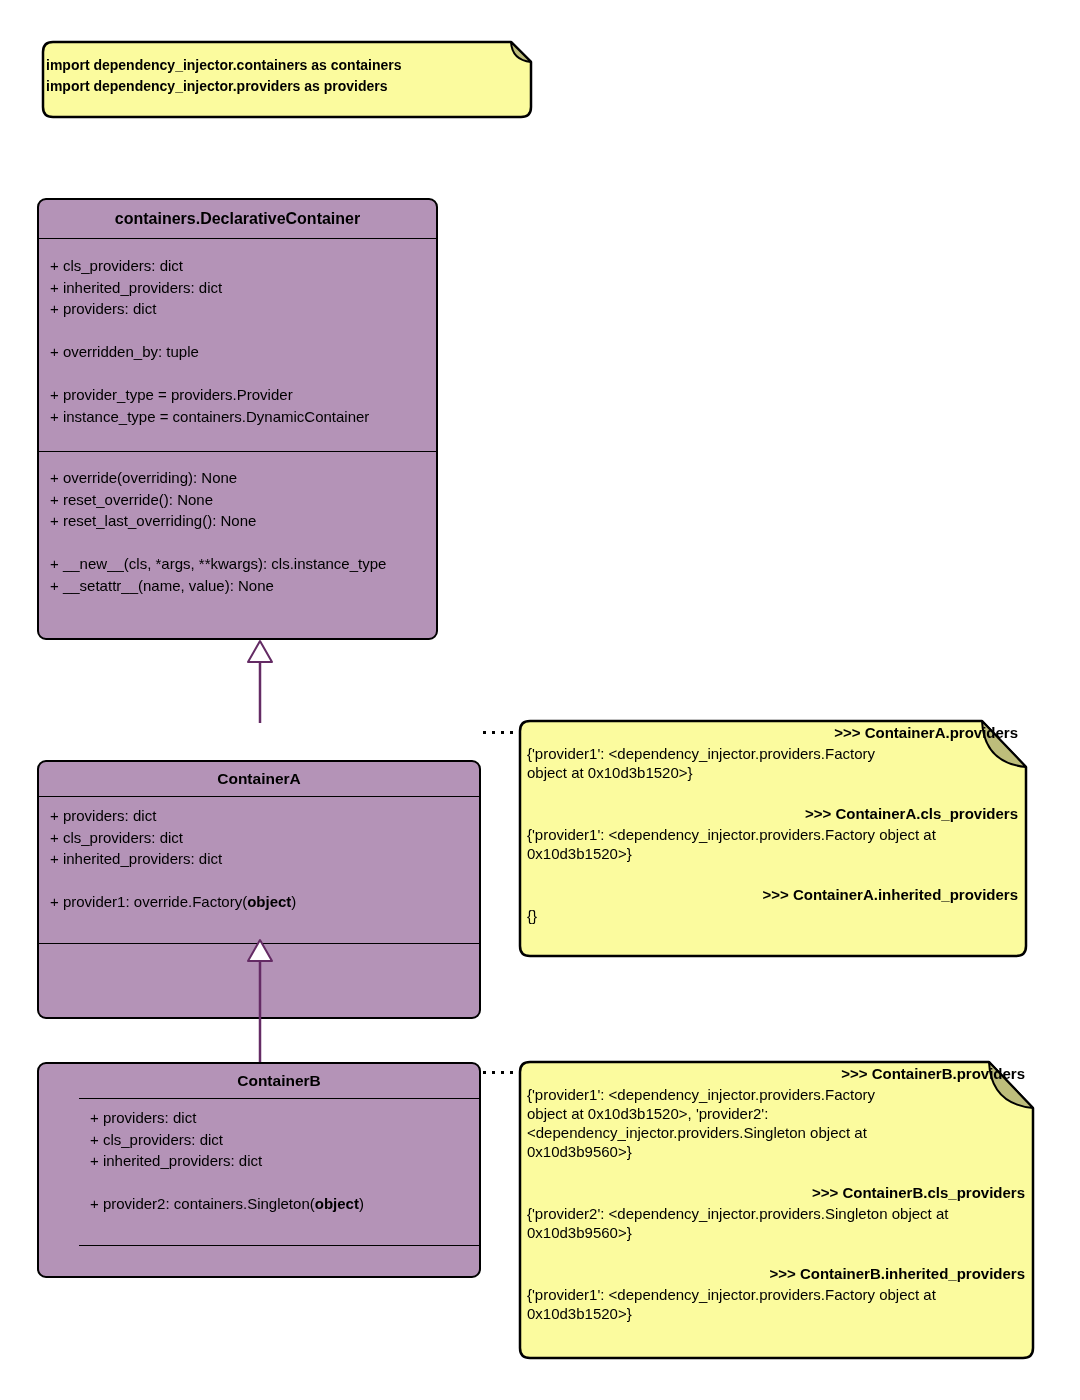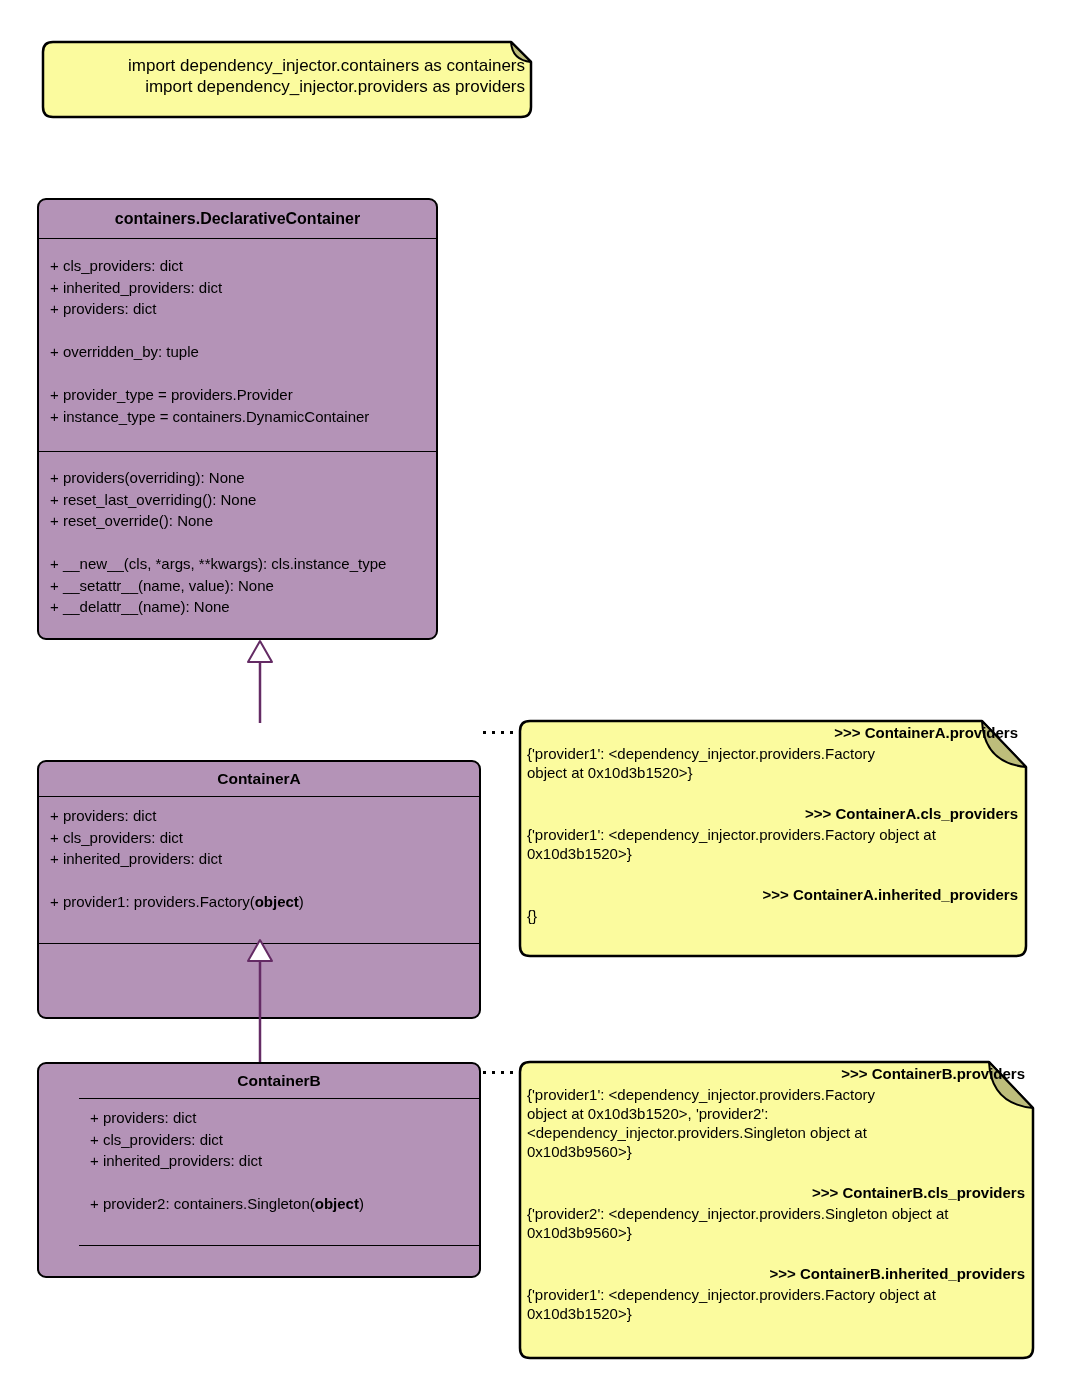--- a/index.html
+++ b/index.html
@@ -15,21 +15,21 @@
     font-family:"Liberation Sans",sans-serif;color:#000;overflow:hidden;
   }
   
   .note{position:absolute;}
   .note svg{position:absolute;left:0;top:0;}
   .note-body{position:relative;z-index:2;}
   .note-cmd{font-weight:bold;font-size:15px;line-height:21.5px;white-space:pre-line;text-align:right;}
   .note-out{font-size:15px;line-height:19px;white-space:pre-line;}
   .note-block{margin-bottom:21.5px;}
   .note-block:last-child{margin-bottom:0;}
-  .imports-text{position:relative;z-index:2;font-weight:normal;font-size:17px;line-height:21px;white-space:pre-line;padding:15px 8px 0 5px;text-align:right;}
+  .imports-text{position:relative;z-index:2;font-weight:bold;font-size:14px;line-height:21px;white-space:pre-line;padding:15px 8px 0 5px;}
   
   .uml-class{
     position:absolute;background:var(--class-fill);
     border:2px solid var(--border);border-radius:9px;box-sizing:border-box;
     overflow:hidden;
   }
   .uml-title{
     display:flex;align-items:center;justify-content:center;
     font-weight:bold;border-bottom:1.5px solid var(--border);
   }
@@ -66,43 +66,42 @@
       <div class="member">+ cls_providers: dict</div>
       <div class="member">+ inherited_providers: dict</div>
       <div class="member">+ providers: dict</div>
       <div class="member"></div>
       <div class="member">+ overridden_by: tuple</div>
       <div class="member"></div>
       <div class="member">+ provider_type = providers.Provider</div>
       <div class="member">+ instance_type = containers.DynamicContainer</div>
     </div>
     <div class="uml-sec" style="height:187px;padding-top:15px;">
-      <div class="member">+ providers(overriding): None</div>
+      <div class="member">+ override(overriding): None</div>
+      <div class="member">+ reset_override(): None</div>
       <div class="member">+ reset_last_overriding(): None</div>
-      <div class="member">+ reset_override(): None</div>
       <div class="member"></div>
       <div class="member">+ __new__(cls, *args, **kwargs): cls.instance_type</div>
       <div class="member">+ __setattr__(name, value): None</div>
-      <div class="member">+ __delattr__(name): None</div>
     </div>
   </div>
 
   <svg class="arrow" style="left:246px;top:639px;" width="28" height="84">
     <line x1="14" y1="22" x2="14" y2="84" style="stroke:var(--arrow);" stroke-width="2.5"></line>
     <polygon points="14,2 26,23 2,23" fill="#ffffff" style="stroke:var(--arrow);" stroke-width="2" stroke-linejoin="round"></polygon>
   </svg>
 
   <div class="uml-class" style="left:37px;top:760px;width:444px;height:259px;">
     <div class="uml-title" style="height:34px;font-size:15.5px;">ContainerA</div>
     <div class="uml-sec sep" style="height:147px;padding-top:8px;">
       <div class="member">+ providers: dict</div>
       <div class="member">+ cls_providers: dict</div>
       <div class="member">+ inherited_providers: dict</div>
       <div class="member"></div>
-      <div class="member"><span>+ provider1: providers.Factory(</span><span class="b">object</span><span>)</span></div>
+      <div class="member"><span>+ provider1: override.Factory(</span><span class="b">object</span><span>)</span></div>
     </div>
     <div class="uml-sec" style="height:29px;"></div>
   </div>
 
   <div class="dots" style="left:483px;top:731px;">
       <i></i>
       <i></i>
       <i></i>
       <i></i>
     </div>

